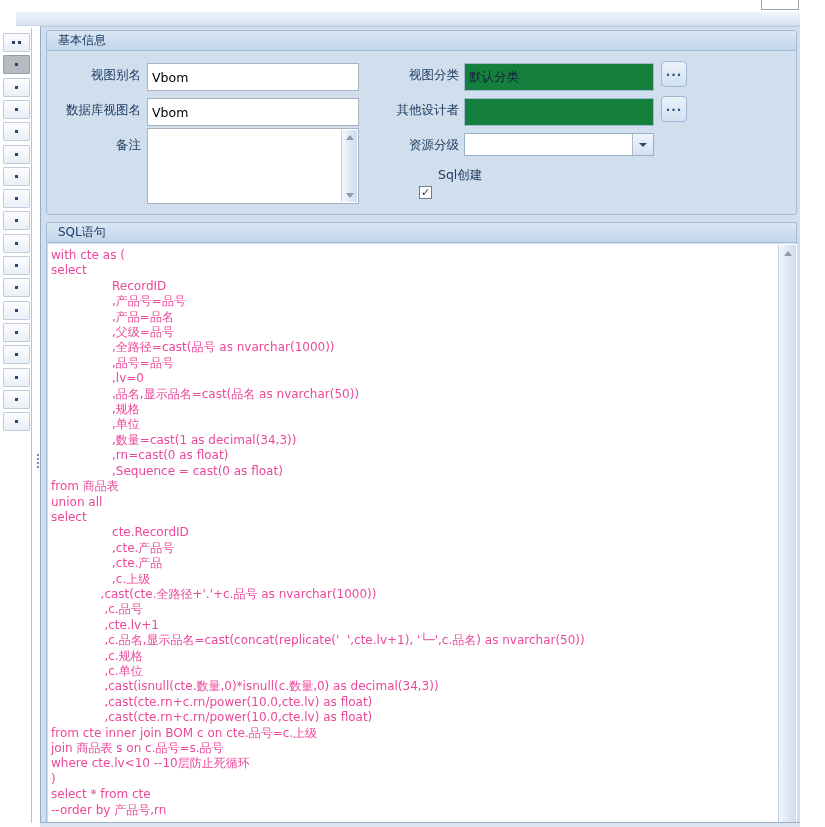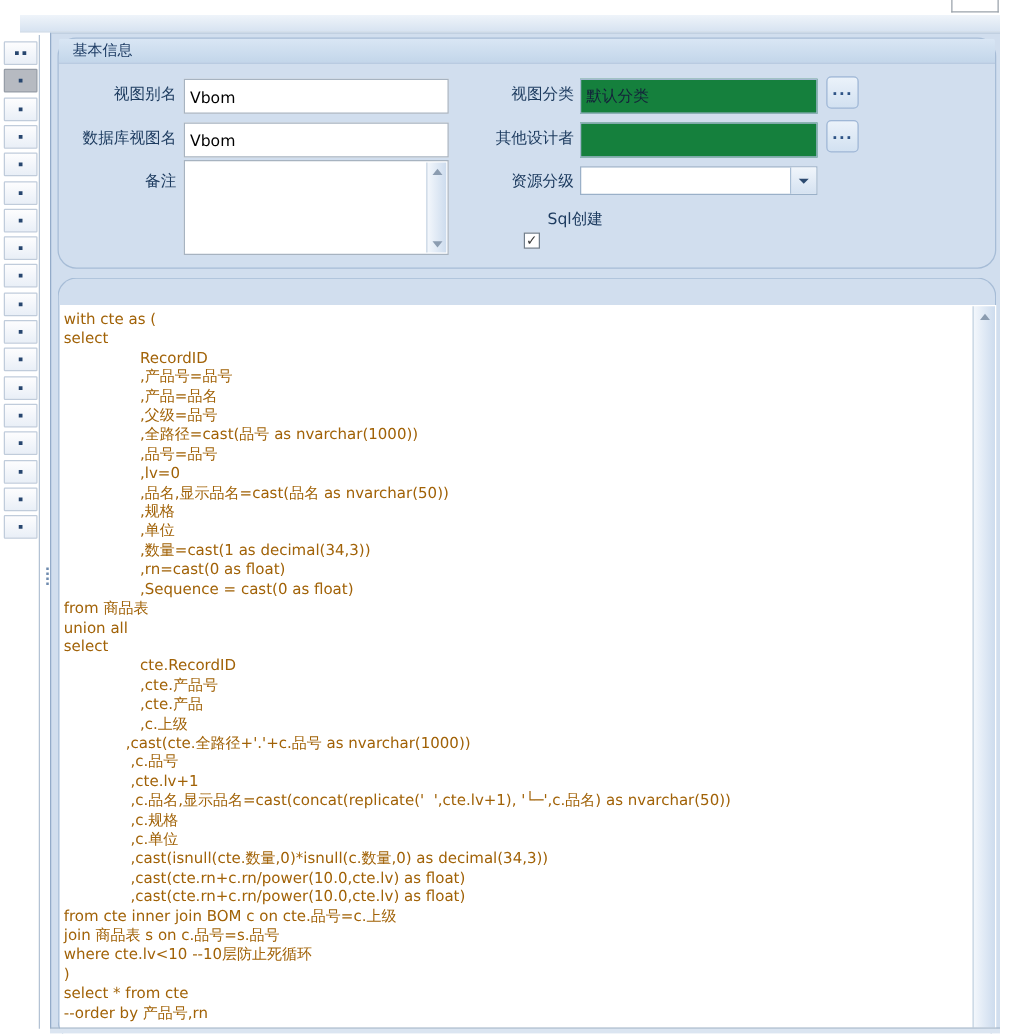--- a/index.html
+++ b/index.html
@@ -20,21 +20,21 @@
   .strip-btn { position:absolute; left:0; width:27px; height:19px;
     background:linear-gradient(180deg,#fdfdfe,#e9eff7); border:1px solid #c0ccdb; border-radius:1px;
     display:flex; align-items:center; justify-content:center; gap:3px; cursor:pointer; }
   .strip-btn.selected { background:#b6bac1; border-color:#969da7; }
   .dot { width:3px; height:3px; background:#27466f; display:inline-block; }
 
   .splitter { position:absolute; left:35px; top:454px; width:5px; height:20px;
     display:flex; flex-direction:column; align-items:center; gap:2px; cursor:col-resize; }
   .sdot { width:2px; height:2px; background:#6f8bae; display:block; }
 
-  .groupbox { position:absolute; border:1px solid #a6bcd6; border-radius:15px; }
+  .groupbox { position:absolute; border:1px solid #a6bcd6; border-radius:3px; }
   .g1 { left:46px; top:30px; width:751px; height:185px; }
   .g2 { left:46px; top:222px; width:751px; height:610px; border-bottom:none; }
   .group-caption { position:absolute; left:0; top:0; right:0; height:20px;
     background:linear-gradient(180deg,#d9e6f4,#c3d6ea); border-bottom:1px solid #a6bcd6;
     border-radius:2px 2px 0 0; line-height:19px; padding-left:11px;
     font-size:12px; color:#1d3b63; }
 
   .fld-label { position:absolute; font-size:12.5px; color:#1e3c60; text-align:right; height:16px; line-height:16px; }
   .txt-input { position:absolute; height:22px; border:1px solid #a7b3c0; background:#fff;
     font-family:inherit; font-size:12.5px; color:#000; padding:13px 4px; outline:none; }
@@ -63,21 +63,21 @@
   .combo-arrow { width:0; height:0; border-left:4px solid transparent; border-right:4px solid transparent;
     border-top:4px solid #2c4a70; }
 
   .checkbox { position:absolute; left:372px; top:155px; width:13px; height:13px;
     background:#fff; border:1px solid #707e8c; font-size:11px; line-height:11px; text-align:center;
     color:#3a3a3a; cursor:pointer; }
   .check-label { position:absolute; left:391px; top:136px; font-size:12.5px; color:#1e3c60; }
 
   .sql-white { position:absolute; left:1px; top:21px; width:749px; height:579px; background:#fff; }
   .sql-text { position:absolute; left:3px; top:4px; white-space:pre; font-family:inherit;
-    font-size:12px; line-height:15.4px; color:#a16207; }
+    font-size:12px; line-height:15.4px; color:#ec4899; }
   .sql-scroll { position:absolute; right:1px; top:1px; width:18px; height:577px;
     background:linear-gradient(90deg,#f3f7fc,#cddcee); border-left:1px solid #bfcfdf; }
   .sql-scroll .sc-btn { position:absolute; left:0; width:17px; height:15px; display:flex;
     align-items:center; justify-content:center; cursor:pointer; }
 
   .bottom-line { position:absolute; left:40px; top:822px; width:760px; height:1px; background:#9db0c4; }
   .bottom-strip { position:absolute; left:40px; top:823px; width:760px; height:4px; background:#dbe5f1; }
 </style>
 </head>
 <body>
@@ -191,20 +191,21 @@
       </div>
     </div>
 
     <div class="checkbox">
       <span>✓</span>
     </div>
     <div class="check-label">Sql创建</div>
   </div>
 
   <div class="groupbox g2">
+    <div class="group-caption">SQL语句</div>
     <div class="sql-white">
       <pre class="sql-text">with cte as (
 select
                 RecordID
                 ,产品号=品号
                 ,产品=品名
                 ,父级=品号
                 ,全路径=cast(品号 as nvarchar(1000))
                 ,品号=品号
                 ,lv=0

